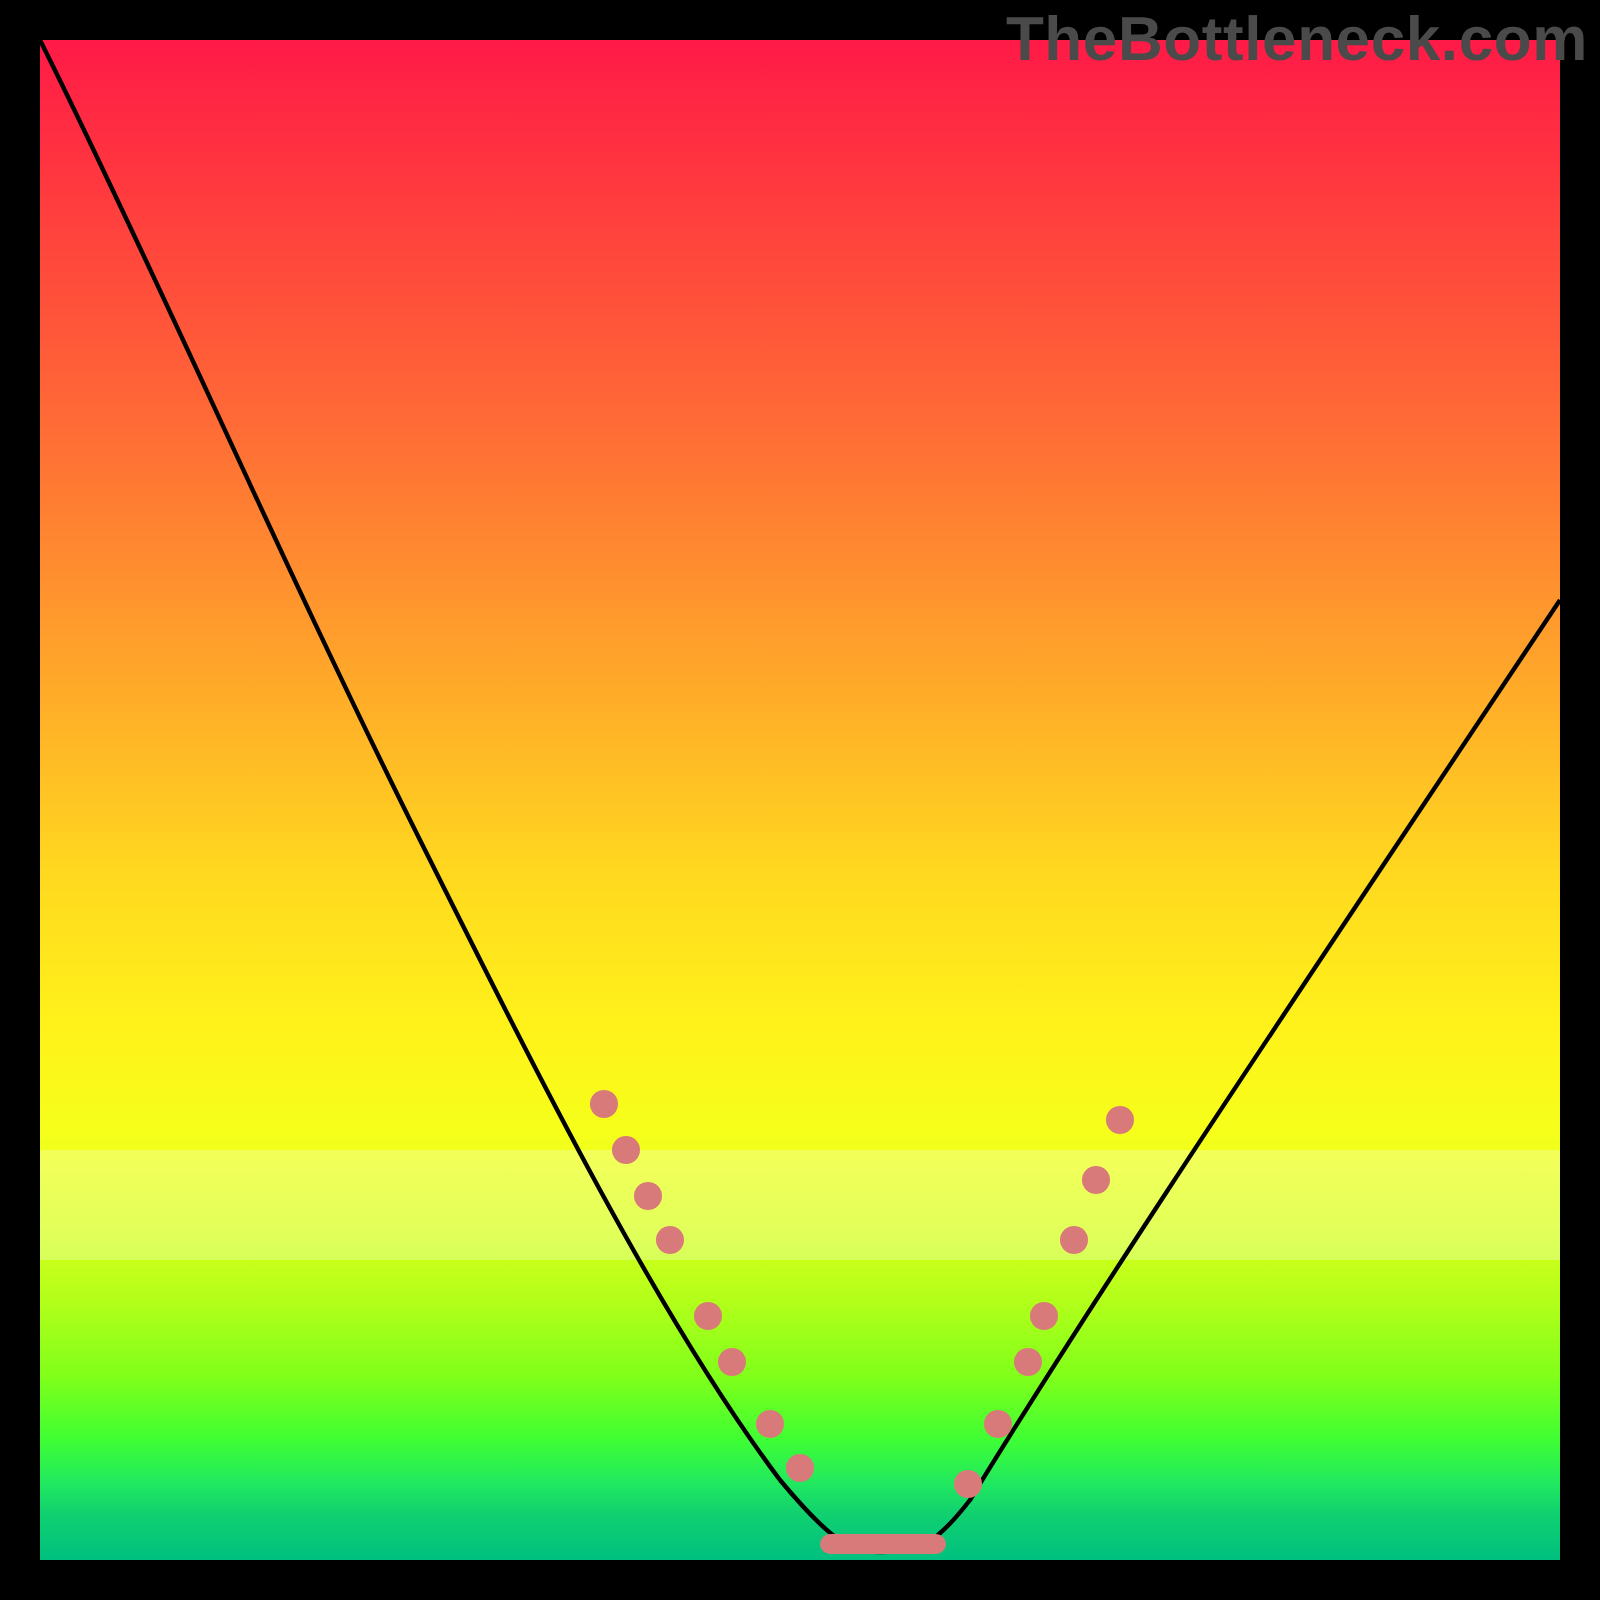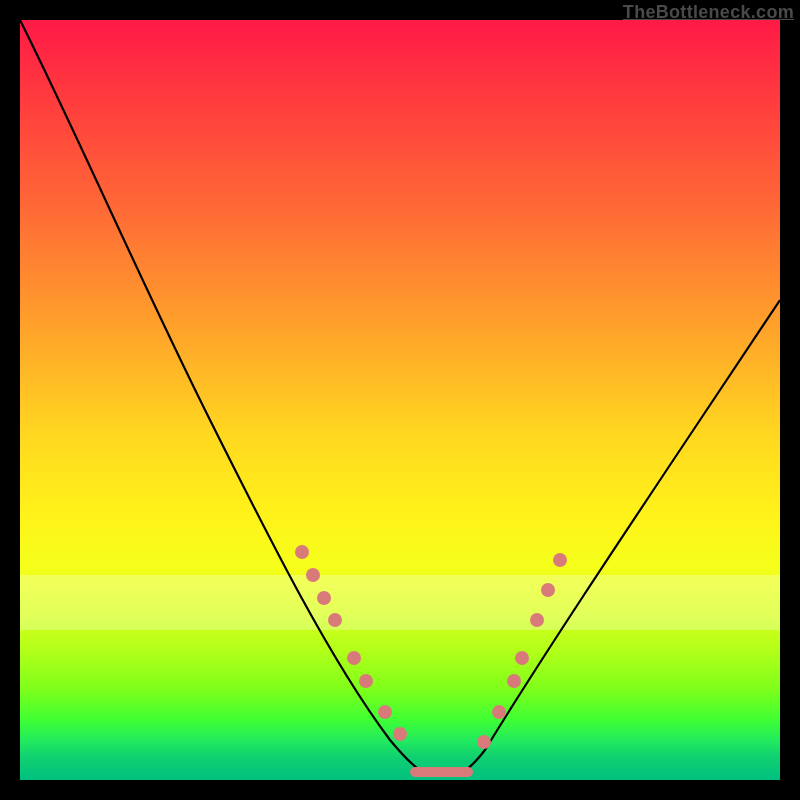--- a/index.html
+++ b/index.html
@@ -39,25 +39,24 @@
       #40ff33 92%,
       #20e860 95%,
       #10d070 97%,
       #00c080 100%
     );
   }
   .attrib {
     position: absolute;
     top: 2px;
     right: 6px;
-    font-size: 18px;
+    font-size: 31px;
     font-weight: bold;
     color: #4a4a4a;
     letter-spacing: 0.3px;
-    text-decoration: underline;
   }
   svg.curve {
     position: absolute;
     left: 0;
     top: 0;
     width: 760px;
     height: 760px;
   }
   .curve path.main {
     fill: none;

